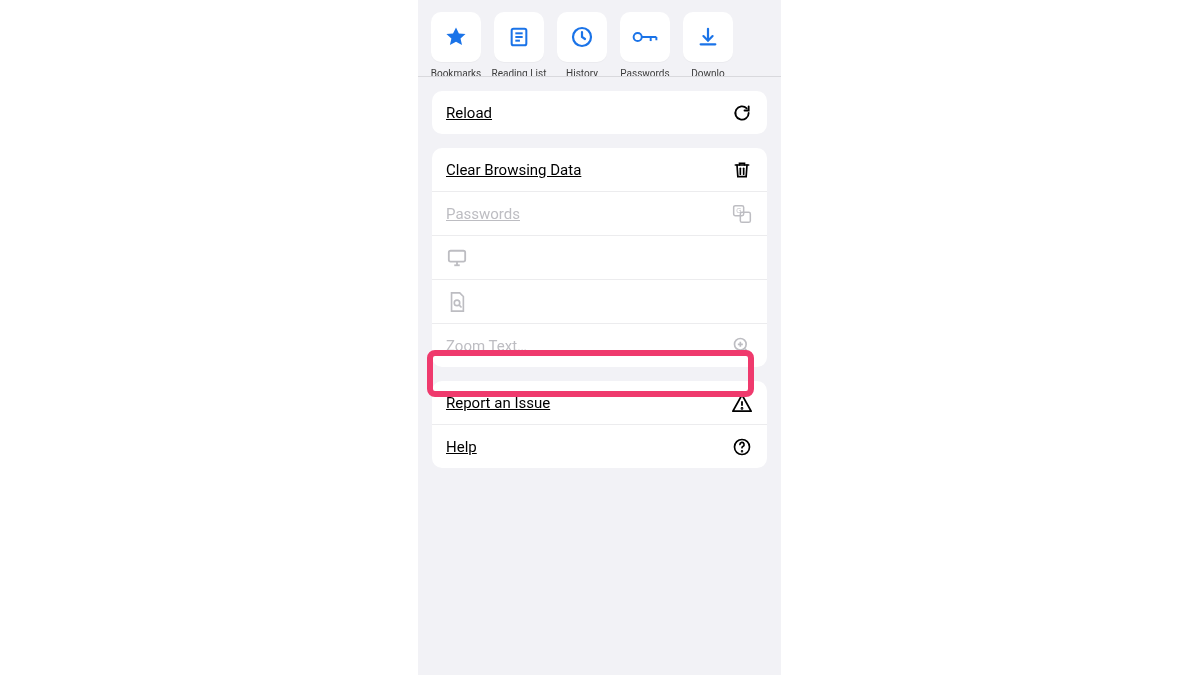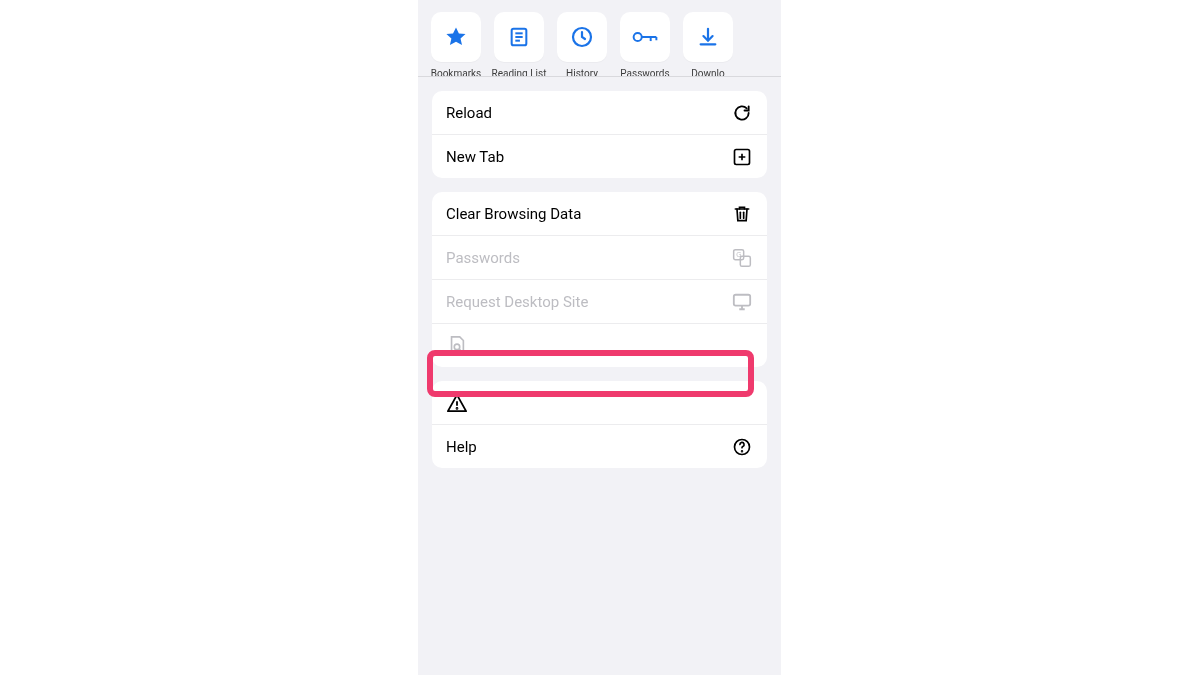--- a/index.html
+++ b/index.html
@@ -64,20 +64,21 @@
   }
   .row {
     display: flex;
     align-items: center;
     justify-content: space-between;
     padding: 0 14px;
     height: 43px;
     border-top: 1px solid #ececee;
     font-size: 15px;
     color: #000000;
+    text-decoration: underline;
   }
   .row:first-child { border-top: none; }
   .row.disabled { color: #bdbdc2; }
   .row .label { flex: 1; }
   .row .icon {
     width: 22px;
     height: 22px;
     display: flex;
     align-items: center;
     justify-content: center;
@@ -165,30 +166,20 @@
   <div class="card">
     <div class="row">
       <span class="label">Reload</span>
       <span class="icon">
         <svg width="20" height="20" viewBox="0 0 24 24" fill="none" stroke="currentColor" stroke-width="2.2" stroke-linecap="round">
             <path d="M20 12a8 8 0 1 1-2.34-5.66"></path>
             <path d="M20 4v5h-5"></path>
           </svg>
       </span>
     </div>
-    <div class="row">
-      <span class="label">New Tab</span>
-      <span class="icon">
-        <svg width="20" height="20" viewBox="0 0 24 24" fill="none" stroke="currentColor" stroke-width="2">
-            <rect x="3" y="3" width="18" height="18" rx="2"></rect>
-            <line x1="12" y1="8" x2="12" y2="16"></line>
-            <line x1="8" y1="12" x2="16" y2="12"></line>
-          </svg>
-      </span>
-    </div>
   </div>
 
   <div class="card">
     <div class="row">
       <span class="label">Clear Browsing Data</span>
       <span class="icon">
         <svg width="20" height="20" viewBox="0 0 24 24" fill="none" stroke="currentColor" stroke-width="2" stroke-linecap="round">
             <path d="M4 6h16"></path>
             <path d="M9 6V4h6v2"></path>
             <path d="M6 6l1 14h10l1-14"></path>
@@ -201,42 +192,53 @@
       <span class="label">Passwords</span>
       <span class="icon">
         <svg width="20" height="20" viewBox="0 0 24 24" fill="none" stroke="currentColor" stroke-width="1.8">
             <rect x="2" y="2" width="12" height="12" rx="2"></rect>
             <rect x="10" y="10" width="12" height="12" rx="2"></rect>
             <text x="5" y="11" font-size="8" fill="currentColor" font-family="Arial" stroke="none">G</text>
           </svg>
       </span>
     </div>
     <div class="row disabled">
-      <span class="label">Request Desktop Site</span>
       <span class="icon">
         <svg width="22" height="20" viewBox="0 0 24 22" fill="none" stroke="currentColor" stroke-width="2">
             <rect x="3" y="3" width="18" height="12" rx="2"></rect>
             <line x1="9" y1="19" x2="15" y2="19"></line>
             <line x1="12" y1="15" x2="12" y2="19"></line>
           </svg>
       </span>
     </div>
     <div class="row disabled">
       <span class="icon">
         <svg width="20" height="22" viewBox="0 0 22 24" fill="none" stroke="currentColor" stroke-width="1.8">
             <path d="M5 2h9l4 4v16H5z"></path>
             <circle cx="11" cy="13" r="3"></circle>
             <line x1="13.5" y1="15.5" x2="16" y2="18"></line>
           </svg>
       </span>
     </div>
+    <div class="row disabled">
+      <span class="label">Zoom Text…</span>
+      <span class="icon">
+        <svg width="20" height="20" viewBox="0 0 24 24" fill="none" stroke="currentColor" stroke-width="2">
+            <circle cx="10" cy="10" r="7"></circle>
+            <line x1="15.5" y1="15.5" x2="21" y2="21"></line>
+            <line x1="10" y1="7" x2="10" y2="13"></line>
+            <line x1="7" y1="10" x2="13" y2="10"></line>
+          </svg>
+      </span>
+    </div>
   </div>
 
   <div class="card">
     <div class="row">
+      <span class="label">Report an Issue</span>
       <span class="icon">
         <svg width="22" height="20" viewBox="0 0 24 22" fill="none" stroke="currentColor" stroke-width="2" stroke-linejoin="round">
             <path d="M12 2L2 20h20z"></path>
             <line x1="12" y1="9" x2="12" y2="14"></line>
             <circle cx="12" cy="17" r="0.5" fill="currentColor"></circle>
           </svg>
       </span>
     </div>
     <div class="row">
       <span class="label">Help</span>

